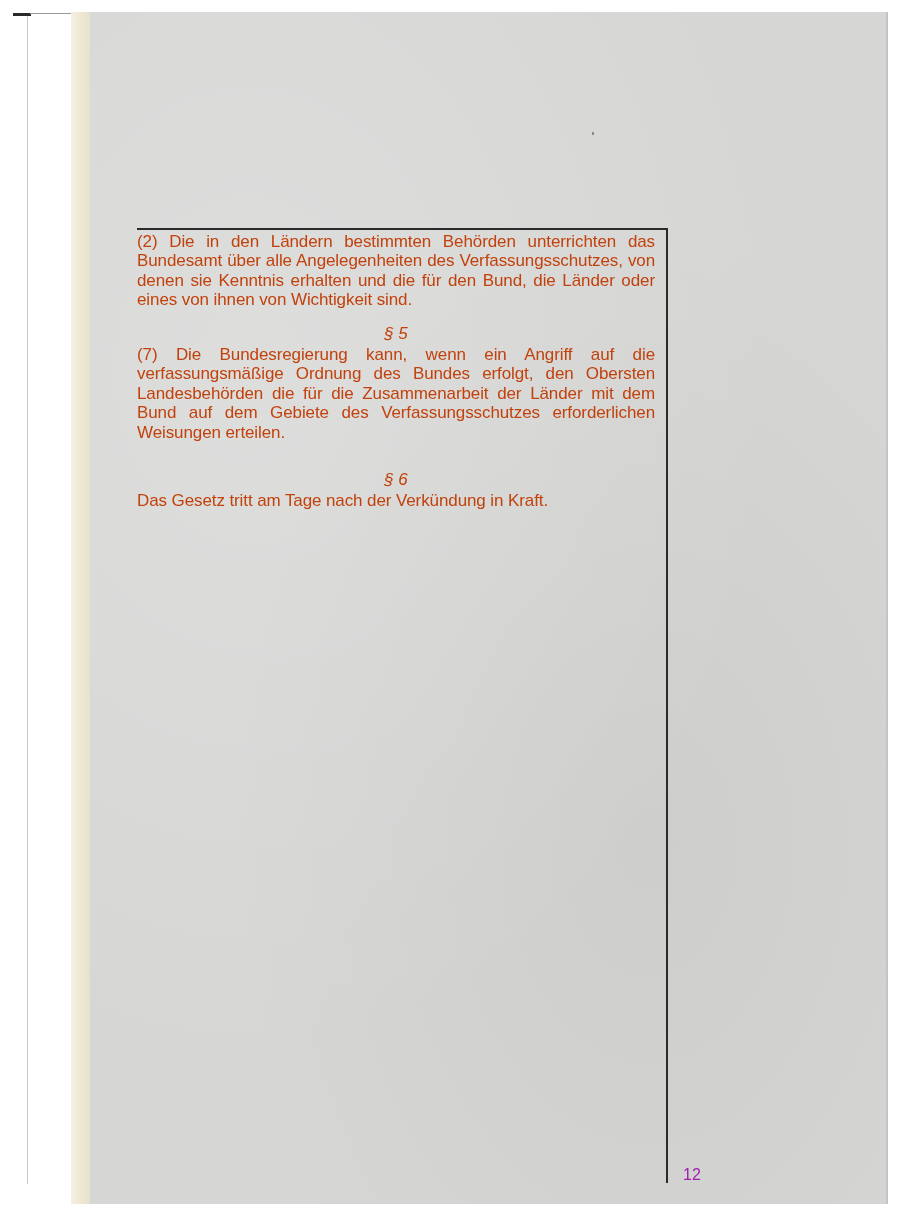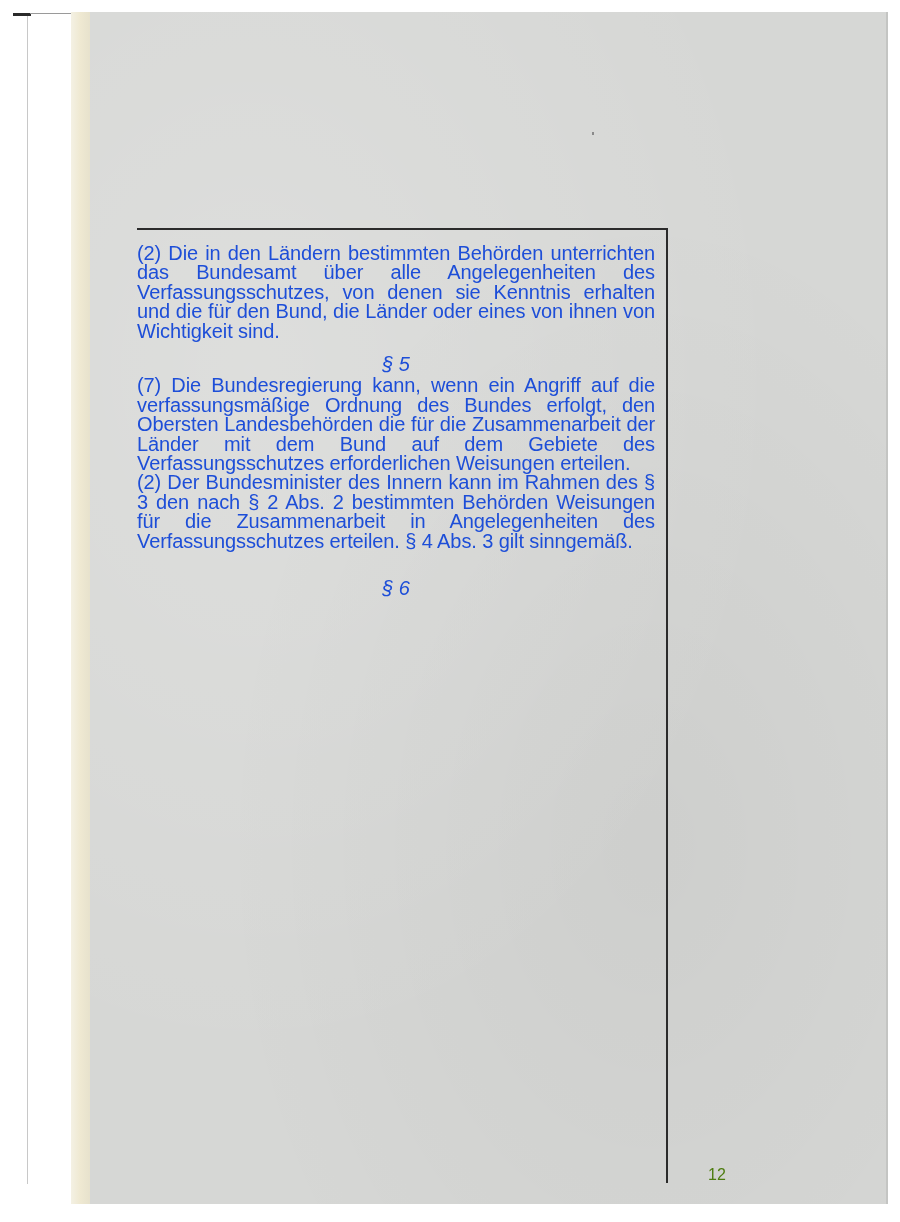--- a/index.html
+++ b/index.html
@@ -81,24 +81,24 @@
       position: absolute;
       left: 666px;
       top: 228px;
       width: 2px;
       height: 955px;
       background: #2b2b2b;
     }
     .content {
       position: absolute;
       left: 137px;
-      top: 244px;
+      top: 232px;
       width: 518px;
-      color: #1d4ed8;
-      font-size: 20px;
+      color: #c2410c;
+      font-size: 17px;
       line-height: 19.4px;
       letter-spacing: -0.1px;
     }
     .content p {
       margin: 0;
       text-align: justify;
       text-align-last: left;
     }
     .section-heading {
       text-align: center;
@@ -109,22 +109,21 @@
       line-height: 19.4px;
     }
     .section-heading.s6 {
       padding-top: 28px;
     }
     .page-number {
       position: absolute;
       left: 683px;
       top: 1166px;
       font-size: 16px;
-      color: #4d7c0f;
-      margin-left: 25px;
+      color: #a21caf;
     }
   </style>
 </head>
 <body>
 
 <div class="scan">
   <div class="left-rule"></div>
   <div class="corner-mark"></div>
   <div class="top-hairline"></div>
   <div class="cream-strip"></div>
@@ -133,19 +132,19 @@
   <div class="speck"></div>
 
   <div class="box-top"></div>
   <div class="box-right"></div>
 
   <div class="content">
     <p>(2) Die in den Ländern bestimmten Behörden unterrichten das Bundesamt über alle Angelegenheiten des Verfassungsschutzes, von denen sie Kenntnis erhalten und die für den Bund, die Länder oder eines von ihnen von Wichtigkeit sind.</p>
 
     <div class="section-heading">§ 5</div>
     <p>(7) Die Bundesregierung kann, wenn ein Angriff auf die verfassungsmäßige Ordnung des Bundes erfolgt, den Obersten Landesbehörden die für die Zusammenarbeit der Länder mit dem Bund auf dem Gebiete des Verfassungsschutzes erforderlichen Weisungen erteilen.</p>
-    <p>(2) Der Bundesminister des Innern kann im Rahmen des § 3 den nach § 2 Abs. 2 bestimmten Behörden Weisungen für die Zusammenarbeit in Angelegenheiten des Verfassungsschutzes erteilen. § 4 Abs. 3 gilt sinngemäß.</p>
 
     <div class="section-heading s6">§ 6</div>
+    <p>Das Gesetz tritt am Tage nach der Verkündung in Kraft.</p>
   </div>
 
   <div class="page-number">12</div>
 </div>
 
 </body></html>

